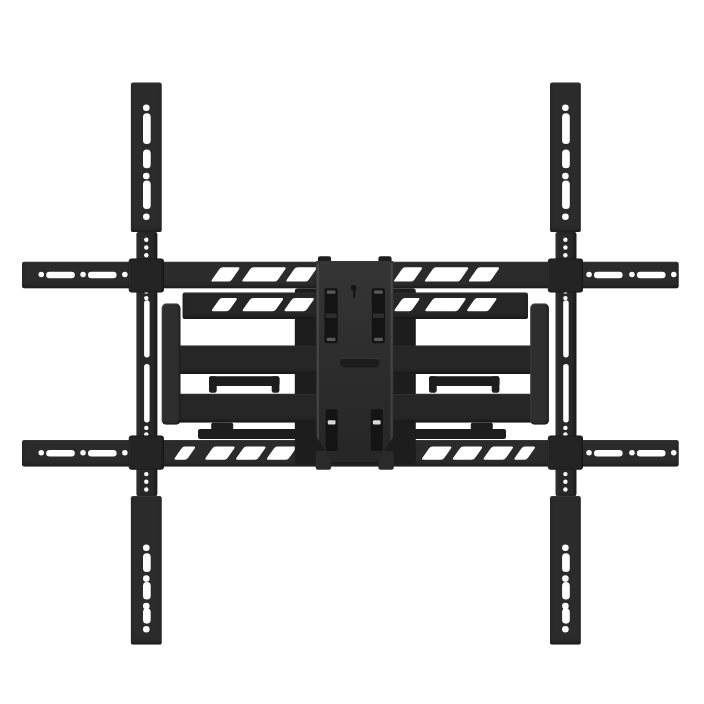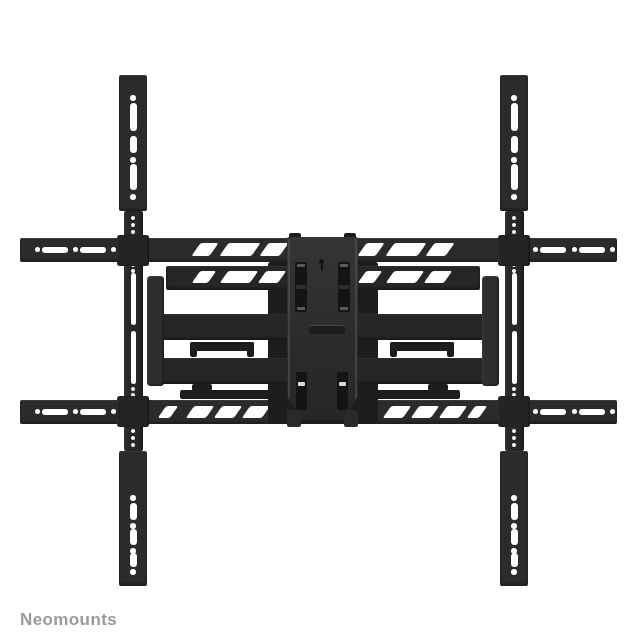--- a/index.html
+++ b/index.html
@@ -196,15 +196,14 @@
     <div class="glint" style="left:53px;top:70px;width:8px;height:3px"></div>
     <div style="position:absolute;left:9px;top:48px;width:10px;height:4px;background:#2e2e2e"></div>
     <div style="position:absolute;left:52px;top:48px;width:10px;height:4px;background:#2e2e2e"></div>
     <div class="cut" style="left:22px;top:88px;width:36px;height:8px;border-radius:4px;border-top:1px solid #474747;background:#1c1c1c"></div>
     <div class="cut" style="left:9px;top:135px;width:11px;height:38px"></div>
     <div class="cut" style="left:50px;top:135px;width:11px;height:38px"></div>
     <div class="glint" style="left:11px;top:145px;width:7px;height:4px;background:#d8d8d8"></div>
     <div class="glint" style="left:52px;top:145px;width:7px;height:4px;background:#d8d8d8"></div>
   </div>
 
-  <div class="brand" style="left:20px;top:610px">Neomounts</div>
 
 </div>
 
 </body></html>

